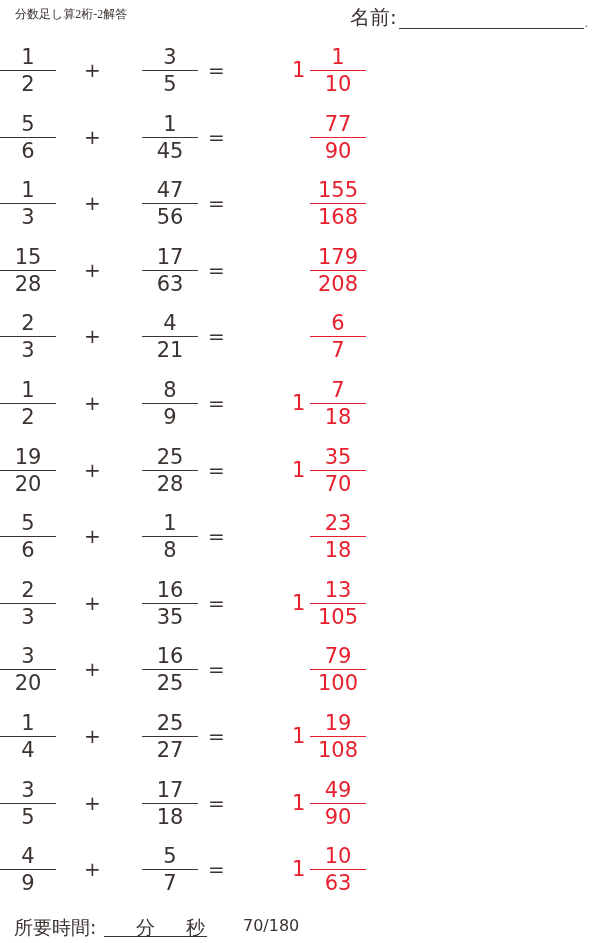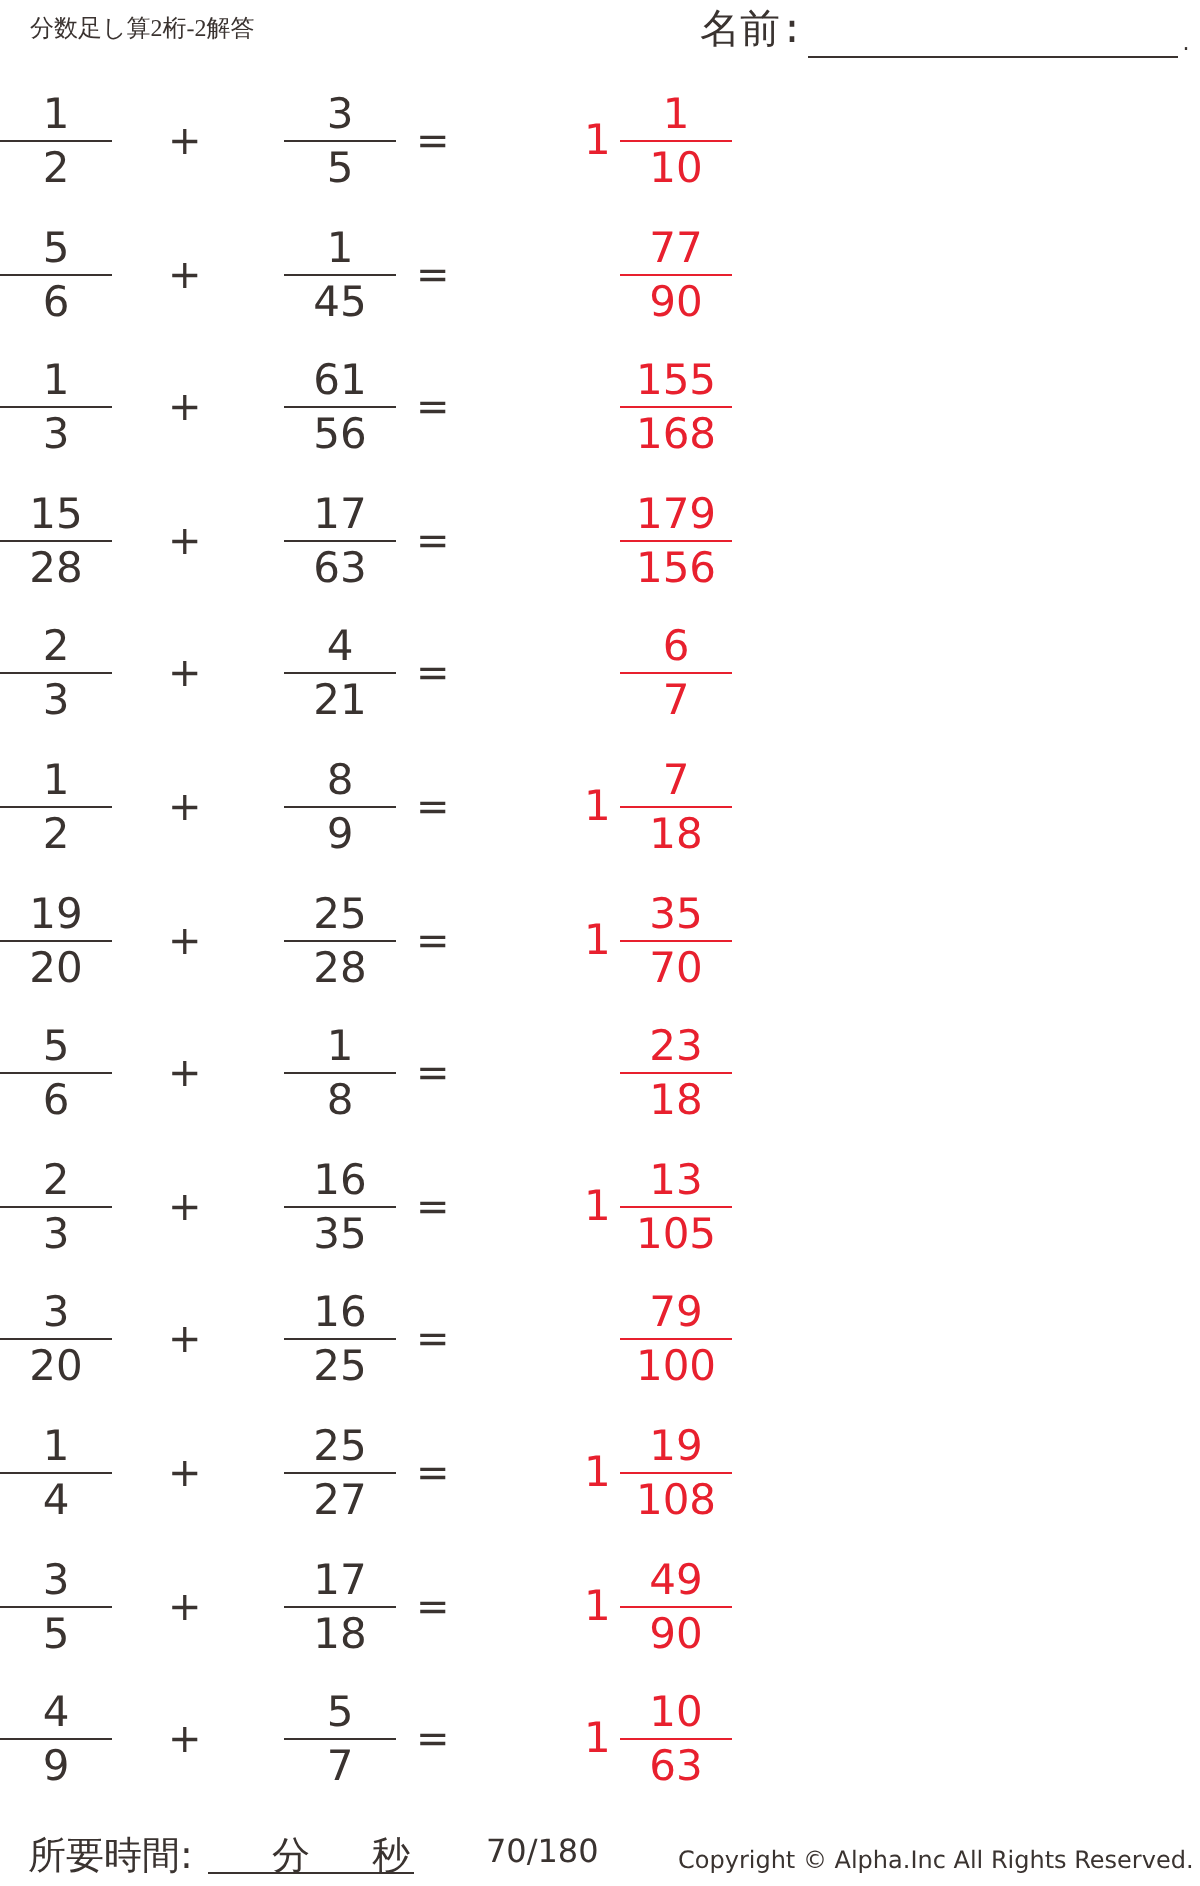--- a/index.html
+++ b/index.html
@@ -1,21 +1,21 @@
 <!DOCTYPE html>
 <html><head>
 <meta charset="utf-8">
 <style>
   html, body { margin: 0; padding: 0; }
   body {
     width: 600px; height: 943px; background: #ffffff; position: relative; overflow: hidden;
     font-family: "DejaVu Sans", "Liberation Sans", sans-serif; color: #3a3330;
   }
   .title { position: absolute; left: 15px; top: 6px; font-size: 12px; color: #3a3330; font-family: Liberation Serif, serif; }
-  .name-area { position: absolute; left: 350px; top: 5px; display: flex; align-items: flex-end; font-family: Liberation Mono, monospace; }
+  .name-area { position: absolute; left: 350px; top: 5px; display: flex; align-items: flex-end; }
   .name-label { font-size: 20px; color: #3a3330; line-height: 24px; }
   .name-line { width: 185px; border-bottom: 1px solid #3a3330; height: 20px; margin-left: 2px; }
   .name-dot { font-size: 10px; line-height: 10px; margin-left: 1px; }
 
   .row { position: absolute; left: 0; width: 600px; height: 66px; }
   .frac { position: absolute; width: 56px; text-align: center; font-size: 21px; line-height: 24px; }
   .frac .num { position: absolute; left: 0; right: 0; top: -25px; }
   .frac .den { position: absolute; left: 0; right: 0; top: 2px; }
   .frac .bar { position: absolute; left: 0; right: 0; top: 0; height: 1px; background: #3a3330; }
   .f1 { left: 0; }
@@ -89,21 +89,21 @@
     </div>
   </div>
     <div class="row" style="top: 203.2px; height: 0px;">
     <div class="frac f1">
       <span class="num">1</span>
       <span class="bar"></span>
       <span class="den">3</span>
     </div>
     <span class="op plus">+</span>
     <div class="frac f2">
-      <span class="num">61</span>
+      <span class="num">47</span>
       <span class="bar"></span>
       <span class="den">56</span>
     </div>
     <span class="op eq">=</span>
     <span class="ans-whole"></span>
     <div class="frac ans ans-frac">
       <span class="num">155</span>
       <span class="bar"></span>
       <span class="den">168</span>
     </div>
@@ -118,21 +118,21 @@
     <div class="frac f2">
       <span class="num">17</span>
       <span class="bar"></span>
       <span class="den">63</span>
     </div>
     <span class="op eq">=</span>
     <span class="ans-whole"></span>
     <div class="frac ans ans-frac">
       <span class="num">179</span>
       <span class="bar"></span>
-      <span class="den">156</span>
+      <span class="den">208</span>
     </div>
   </div>
     <div class="row" style="top: 336.4px; height: 0px;">
     <div class="frac f1">
       <span class="num">2</span>
       <span class="bar"></span>
       <span class="den">3</span>
     </div>
     <span class="op plus">+</span>
     <div class="frac f2">
@@ -309,14 +309,13 @@
     </div>
   </div>
   </div>
 
 <div class="footer">
   <span class="time-label">所要時間:</span>
   <span class="time-blank"></span>
   <span class="time-min">分</span>
   <span class="time-sec">秒</span>
   <span class="page-no">70/180</span>
-  <span class="copyright">Copyright ©  Alpha.Inc All Rights Reserved.</span>
 </div>
 
 </body></html>

